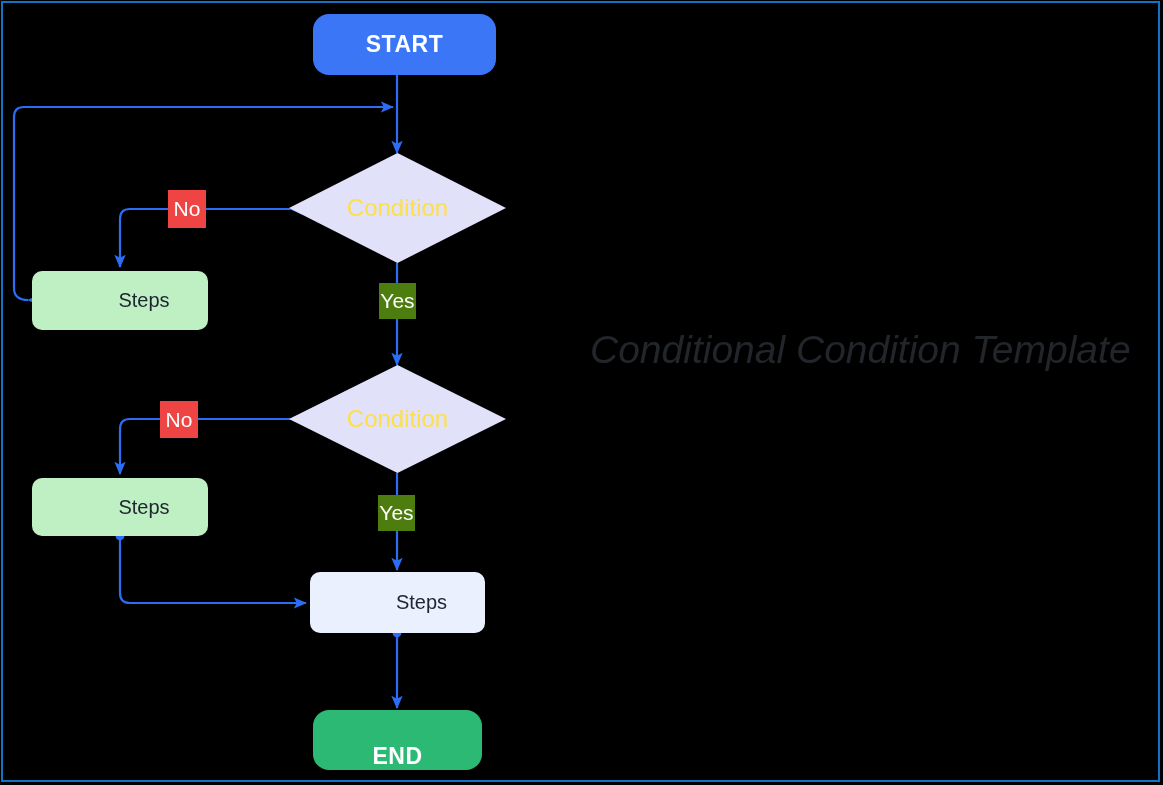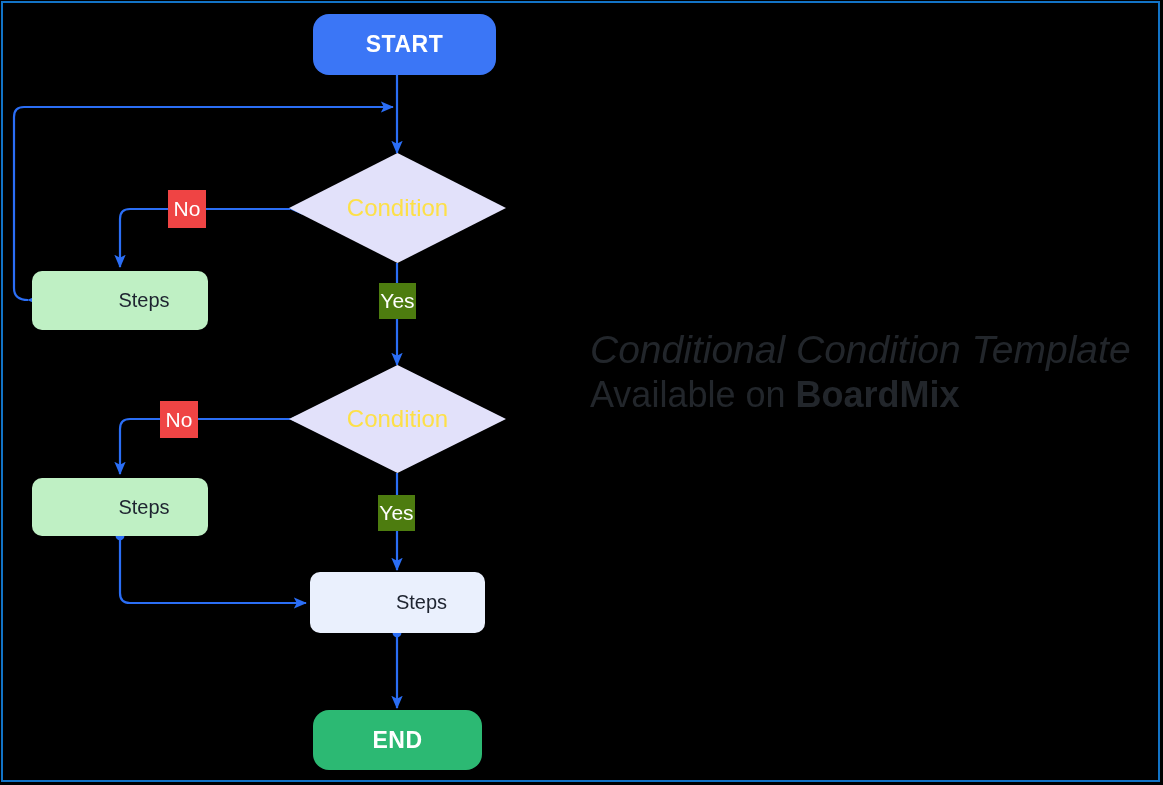--- a/index.html
+++ b/index.html
@@ -45,21 +45,21 @@
     text-align: center;
   }
   .terminator {
     border-radius: 16px;
     color: #ffffff;
     font-size: 23px;
     font-weight: bold;
     letter-spacing: 0.5px;
   }
   .node-start { background: #3b76f6; }
-  .node-end   { background: #2cb973; }
+  .node-end   { background: #2cb973; align-items: flex-end; }
   .process {
     border-radius: 10px;
     color: #1e2430;
     font-size: 20px;
     padding-left: 48px;
   }
   .process-green { background: #bff0c4; }
   .process-blue  { background: #eaf0fd; }
   .decision {
     color: #fde047;
@@ -139,21 +139,20 @@
       <path d="M120,536 L120,593 Q120,603 130,603 L306,603" marker-start="url(#dot)" marker-end="url(#arrow)"></path>
 
       <path d="M397,473 L397,570" marker-end="url(#arrow)"></path>
 
       <path d="M397,633 L397,708" marker-start="url(#dot)" marker-end="url(#arrow)"></path>
     </g>
   </svg>
 
   <div id="watermark">
     <div class="wm-line1">Conditional Condition Template</div>
-    <div class="wm-line2"><span>Available on </span><span class="wm-brand">BoardMix</span></div>
   </div>
 
   <div class="node terminator node-start" style="left:313px; top:14px; width:183px; height:61px;">
     <span>START</span>
   </div>
 
   <div class="node decision" style="left:289px; top:153px; width:217px; height:110px;">
     <svg width="217" height="110" viewBox="0 0 217 110" xmlns="http://www.w3.org/2000/svg">
       <polygon points="108.5,0 217,55 108.5,110 0,55" fill="#e2e1fa"></polygon>
     </svg>

